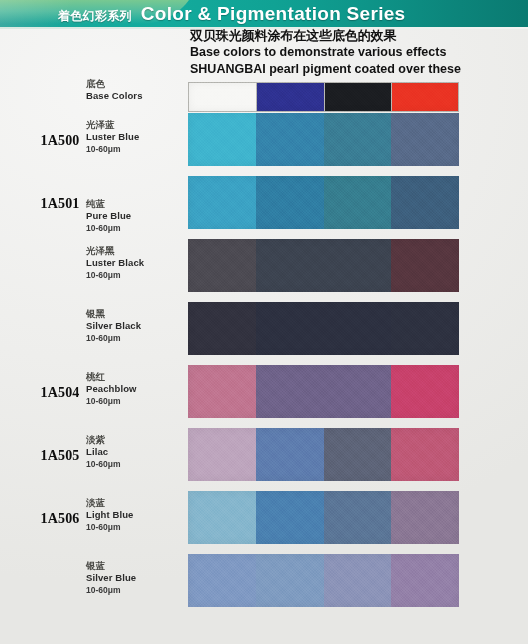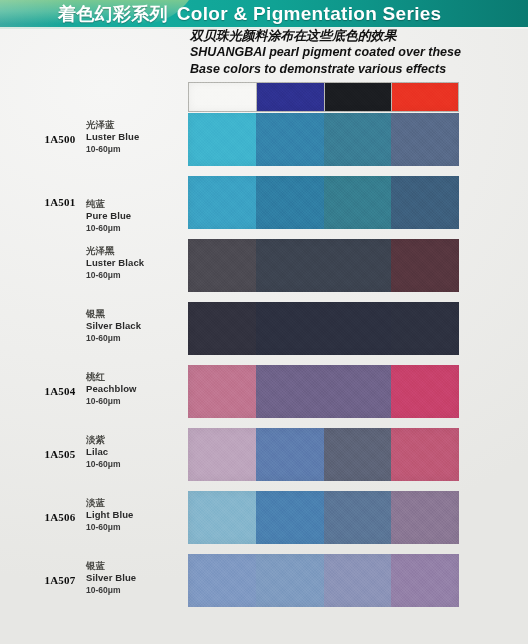--- a/index.html
+++ b/index.html
@@ -28,41 +28,41 @@
     position:absolute;left:-60px;top:-10px;width:180px;height:40px;
     border-radius:0 0 100px 0;
     background:linear-gradient(120deg,rgba(255,255,255,.28),rgba(255,255,255,0) 70%);
   }
   .banner-title{
     position:absolute;left:58px;top:0;height:27px;line-height:27px;
     white-space:nowrap;color:#ffffff;
     font-size:19px;font-weight:bold;letter-spacing:.3px;
     text-shadow:0 1px 1px rgba(0,0,0,.28);
   }
-  .banner-title .cn{font-family:"DejaVu Sans",sans-serif;font-size:18px;}
+  .banner-title .cn{font-family:"DejaVu Sans",sans-serif;font-size:12px;}
   .banner-title .en{font-size:19px;margin-left:9px;}
 
   .banner-bottom-line{
     position:absolute;left:0;top:27px;width:528px;height:2px;
     background:linear-gradient(90deg,#d9e9e2,#f2f4f2);
   }
 
   
   .intro{
     position:absolute;left:190px;top:28px;width:336px;
     color:#111;font-weight:bold;
   }
-  .intro .line{font-size:12.5px;line-height:16.3px;white-space:nowrap;font-style:italic;}
+  .intro .line{font-size:12.5px;line-height:16.3px;white-space:nowrap;}
   .intro .line.cn{font-family:"DejaVu Sans",sans-serif;font-size:13px;letter-spacing:-.1px;}
 
   
   .row{position:absolute;left:0;width:528px;}
   .code{
     position:absolute;left:14px;width:92px;text-align:center;
-    font-size:11px;font-weight:bold;color:#0d0d0d;
+    font-size:14px;font-weight:bold;color:#0d0d0d;
     font-family:"Liberation Serif","DejaVu Serif",serif;
     letter-spacing:.2px;
   }
   .names{position:absolute;left:86px;width:100px;}
   .name-cn{font-family:"DejaVu Sans",sans-serif;font-size:9.5px;color:#4a4a46;line-height:12px;font-weight:bold;}
   .name-en{font-size:9.5px;color:#2a2a2a;line-height:12px;font-weight:bold;letter-spacing:.1px;}
   .name-size{font-size:8.5px;color:#3a3a3a;line-height:12px;font-weight:bold;}
 
   
   .strip{
@@ -103,26 +103,30 @@
   <div class="banner-swoosh"></div>
   <div class="banner-swoosh2"></div>
   <div class="banner-title">
     <span class="cn">着色幻彩系列</span><span class="en">Color &amp; Pigmentation Series</span>
   </div>
 </div>
 <div class="banner-bottom-line"></div>
 
 <div class="intro">
   <div class="line cn">双贝珠光颜料涂布在这些底色的效果</div>
+  <div class="line">Base colors to demonstrate various effects</div>
   <div class="line">SHUANGBAI pearl pigment coated over these</div>
-  <div class="line">Base colors to demonstrate various effects</div>
 </div>
 
 <div id="table-body">
     <div class="row" style="top: 82px; height: 30px;">
+      <div class="names" style="top: -4px; position: absolute;">
+        <div class="name-cn">底色</div>
+        <div class="name-en">Base Colors</div>
+      </div>
       <div class="strip-wrap strip base" style="top: 0px; position: absolute;">
         <div class="cell base-border" style="background: rgb(247, 247, 245); border-width: 1px 0px 1px 1px; border-style: solid; border-color: rgb(185, 185, 180); border-image: initial;"></div>
         <div class="cell base-border" style="background: rgb(46, 49, 144); border-width: 1px 0px 1px 1px; border-style: solid; border-color: rgb(185, 185, 180); border-image: initial;"></div>
         <div class="cell base-border" style="background: rgb(27, 29, 33); border-width: 1px 0px 1px 1px; border-style: solid; border-color: rgb(185, 185, 180); border-image: initial;"></div>
         <div class="cell base-border" style="background: rgb(234, 51, 35); border: 1px solid rgb(185, 185, 180);"></div>
         <div class="noise"></div>
         <div class="vignette"></div>
       </div>
     </div>
     <div class="row" style="top: 113px; height: 53px;">
@@ -229,21 +233,20 @@
       <div class="strip-wrap strip sample" style="top: 0px; position: absolute;">
         <div class="cell" style="background: rgb(133, 182, 205);"></div>
         <div class="cell" style="background: rgb(74, 128, 176);"></div>
         <div class="cell" style="background: rgb(90, 117, 150);"></div>
         <div class="cell" style="background: rgb(138, 119, 148);"></div>
         <div class="noise"></div>
         <div class="vignette"></div>
       </div>
     </div>
     <div class="row" style="top: 554px; height: 53px;">
-      <div class="code" style="top: 20px;">1A507</div>
       <div class="names" style="top: 6px; position: absolute;">
         <div class="name-cn">银蓝</div>
         <div class="name-en">Silver Blue</div>
         <div class="name-size">10-60μm</div>
       </div>
       <div class="strip-wrap strip sample" style="top: 0px; position: absolute;">
         <div class="cell" style="background: rgb(127, 153, 195);"></div>
         <div class="cell" style="background: rgb(126, 155, 192);"></div>
         <div class="cell" style="background: rgb(139, 147, 184);"></div>
         <div class="cell" style="background: rgb(147, 128, 168);"></div>

